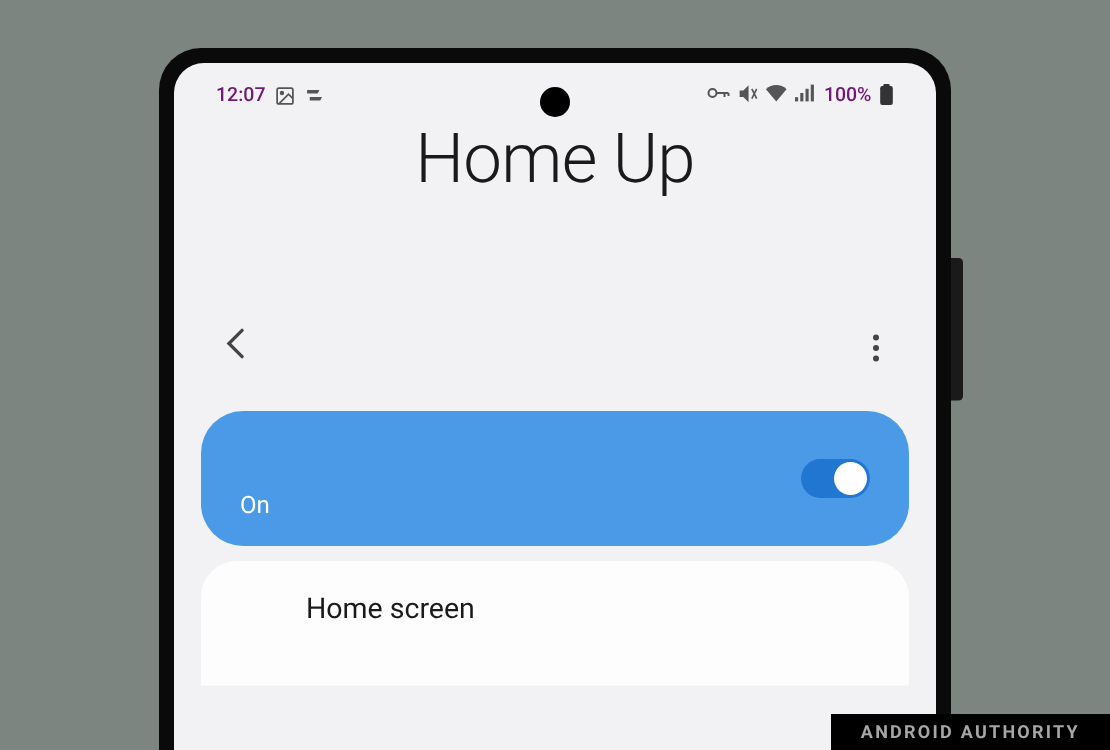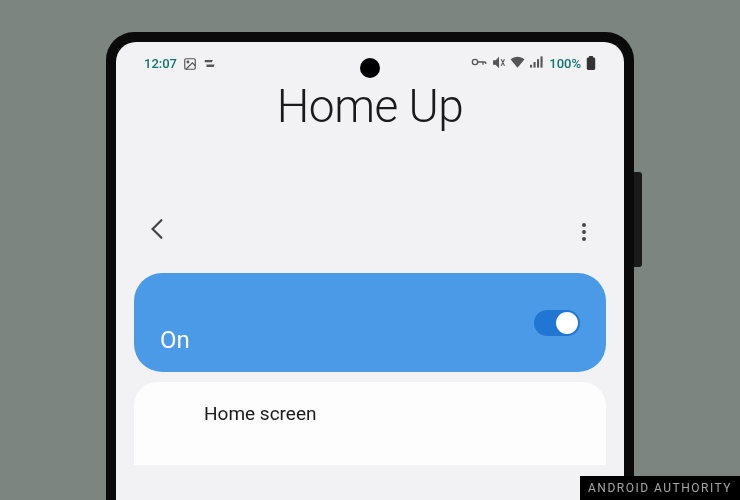--- a/index.html
+++ b/index.html
@@ -53,21 +53,21 @@
       background: #000;
       border-radius: 50%;
       z-index: 10;
     }
     .status-bar {
       display: flex;
       justify-content: space-between;
       align-items: center;
       padding: 14px 28px 8px 28px;
       font-size: 13px;
-      color: #0f766e;
+      color: #701a75;
       font-weight: 500;
     }
     .status-left {
       display: flex;
       align-items: center;
       gap: 6px;
     }
     .status-right {
       display: flex;
       align-items: flex-start;
@@ -114,21 +114,21 @@
       margin: 28px 18px 0 18px;
       background: #4b9ae8;
       border-radius: 28px;
       padding: 18px 26px;
       display: flex;
       justify-content: space-between;
       align-items: center;
     }
     .toggle-label {
       color: #fff;
-      font-size: 24px;
+      font-size: 16px;
       font-weight: 400;
       margin-top: 35px;
     }
     .switch {
       width: 46px;
       height: 26px;
       background: #2176d2;
       border-radius: 13px;
       position: relative;
       cursor: pointer;
@@ -152,22 +152,22 @@
       cursor: pointer;
     }
     .watermark {
       position: absolute;
       right: 0;
       bottom: 0;
       background: #000;
       color: #a6a6a6;
       font-size: 12px;
       letter-spacing: 1.5px;
-      padding: 5px 8px;
-      font-weight: 400;
+      padding: 5px 20px;
+      font-weight: 700;
     }
   </style>
 </head>
 <body>
 
 <div class="phone-frame">
   <div class="side-button"></div>
   <div class="screen">
     <div class="camera-cutout"></div>
 

